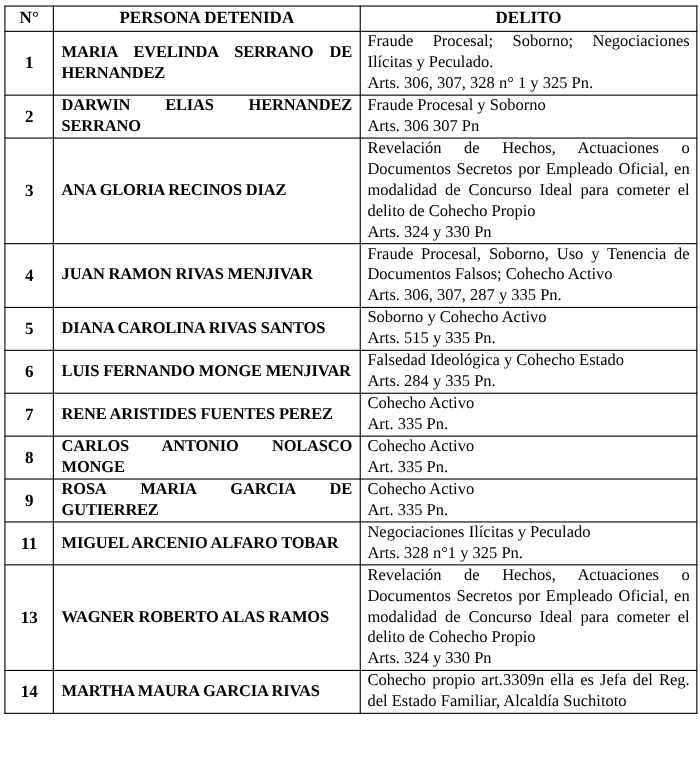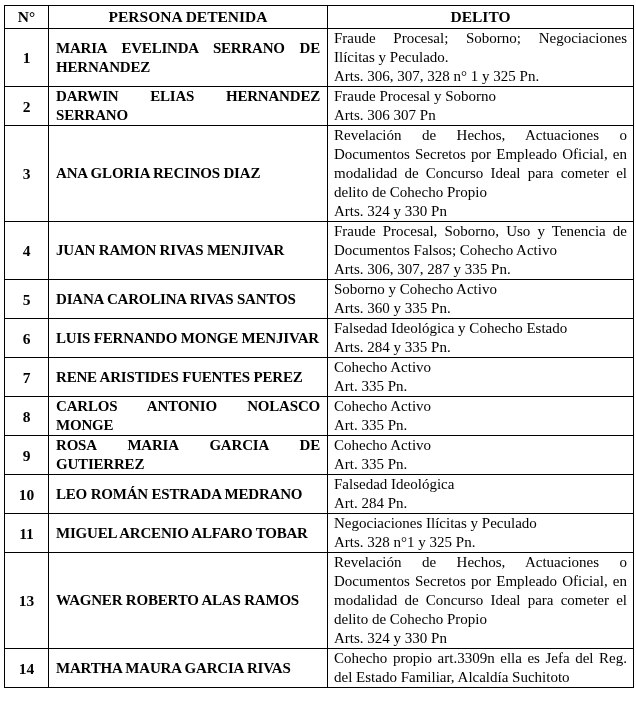--- a/index.html
+++ b/index.html
@@ -117,21 +117,21 @@
     <td class="delito">
             <div class="delito-line">Fraude Procesal, Soborno, Uso y Tenencia de Documentos Falsos; Cohecho Activo</div>
             <div class="delito-line">Arts. 306, 307, 287 y 335 Pn.</div>
           </td>
   </tr>
         <tr>
     <td class="num">5</td>
     <td class="persona">DIANA CAROLINA RIVAS SANTOS</td>
     <td class="delito">
             <div class="delito-line">Soborno y Cohecho Activo</div>
-            <div class="delito-line">Arts. 360 y 335 Pn.</div>
+            <div class="delito-line">Arts. 515 y 335 Pn.</div>
           </td>
   </tr>
         <tr>
     <td class="num">6</td>
     <td class="persona">LUIS FERNANDO MONGE MENJIVAR</td>
     <td class="delito">
             <div class="delito-line">Falsedad Ideológica y Cohecho Estado</div>
             <div class="delito-line">Arts. 284 y 335 Pn.</div>
           </td>
   </tr>
@@ -153,28 +153,20 @@
   </tr>
         <tr>
     <td class="num">9</td>
     <td class="persona">ROSA MARIA GARCIA DE GUTIERREZ</td>
     <td class="delito">
             <div class="delito-line">Cohecho Activo</div>
             <div class="delito-line">Art. 335 Pn.</div>
           </td>
   </tr>
         <tr>
-    <td class="num">10</td>
-    <td class="persona">LEO ROMÁN ESTRADA MEDRANO</td>
-    <td class="delito">
-            <div class="delito-line">Falsedad Ideológica</div>
-            <div class="delito-line">Art. 284 Pn.</div>
-          </td>
-  </tr>
-        <tr>
     <td class="num">11</td>
     <td class="persona">MIGUEL ARCENIO ALFARO TOBAR</td>
     <td class="delito">
             <div class="delito-line">Negociaciones Ilícitas y Peculado</div>
             <div class="delito-line">Arts. 328 n°1 y 325 Pn.</div>
           </td>
   </tr>
         <tr>
     <td class="num">13</td>
     <td class="persona">WAGNER ROBERTO ALAS RAMOS</td>

